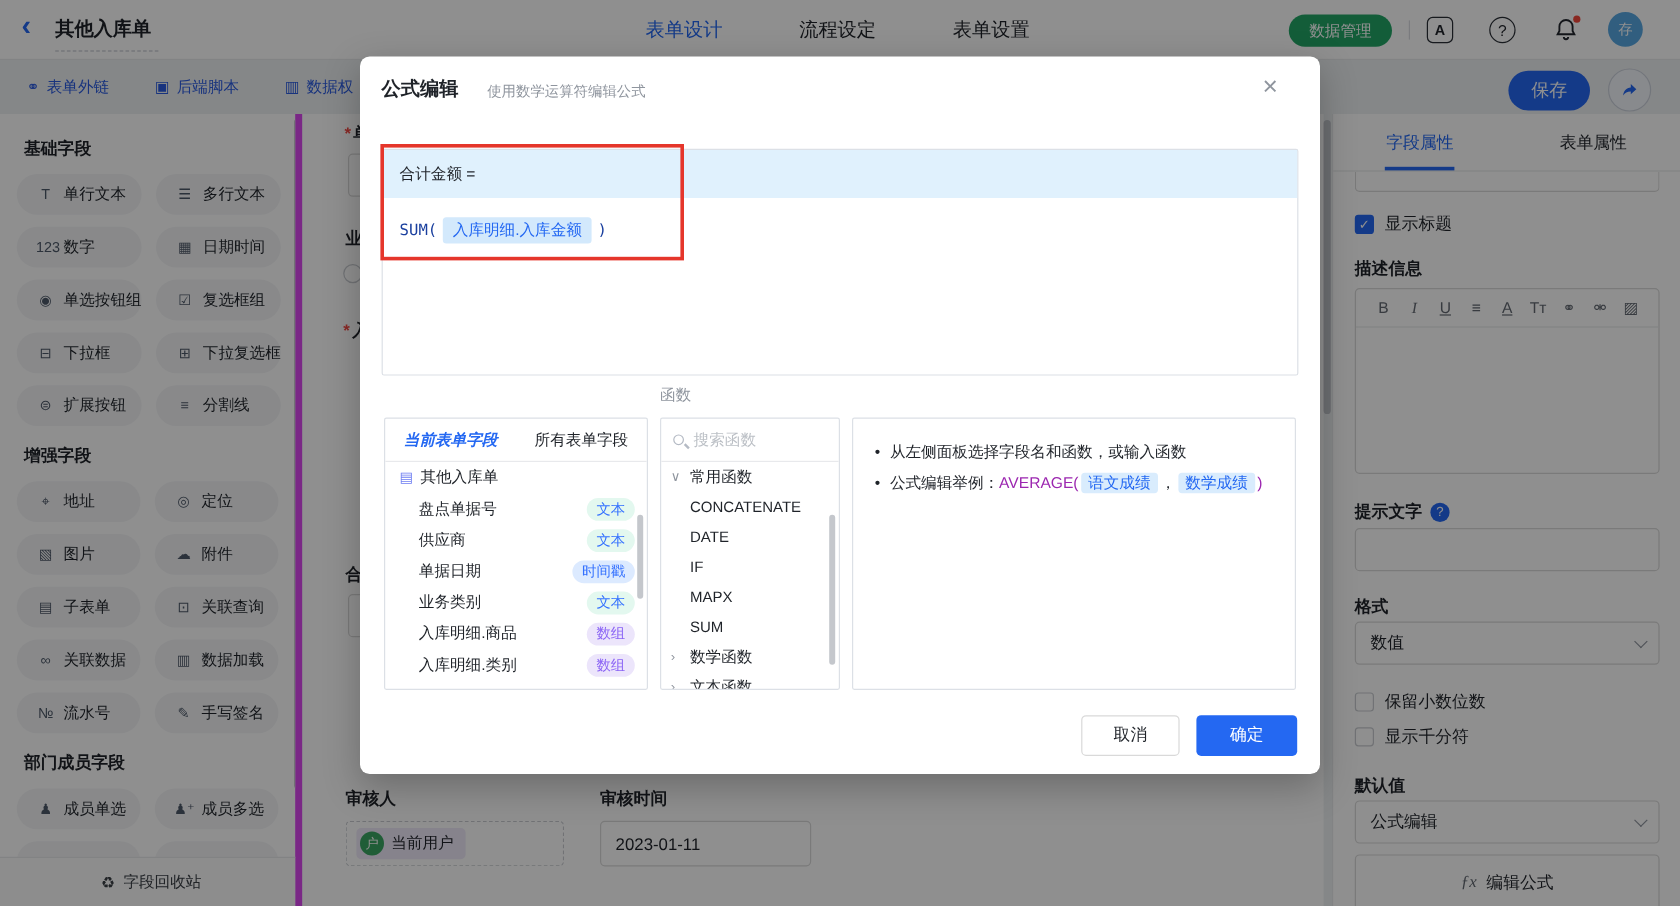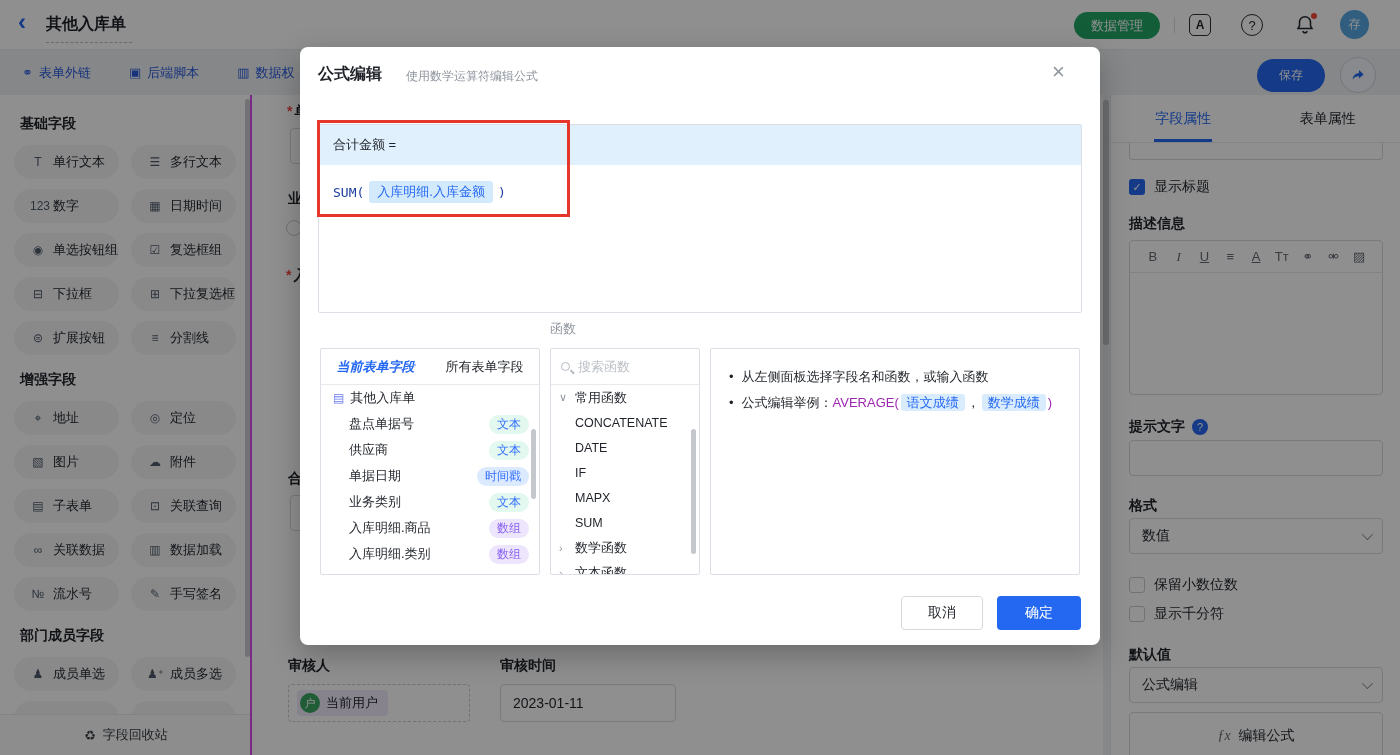--- a/index.html
+++ b/index.html
@@ -20,25 +20,25 @@
   #help-btn { position:absolute; left:1241px; top:14px; width:22px; height:22px; border:1.6px solid #2a2f36; border-radius:50%; font-size:13px; display:flex; align-items:center; justify-content:center; cursor:pointer; }
   #bell-btn { position:absolute; left:1294px; top:13px; width:24px; height:24px; cursor:pointer; }
   #bell-dot { position:absolute; right:1px; top:0; width:6px; height:6px; border-radius:50%; background:#f5483b; }
   #avatar { position:absolute; left:1340px; top:10px; width:29px; height:29px; border-radius:50%; background:#58a8e3; color:#fff; font-size:12px; display:flex; align-items:center; justify-content:center; cursor:pointer; }
 
   
   #toolbar-links { position:absolute; left:22px; top:50px; height:45px; display:flex; align-items:center; gap:38px; }
   .tb-link { display:flex; align-items:center; gap:6px; color:#2b5ce0; font-size:13px; cursor:pointer; white-space:nowrap; }
   .tb-link .ic { font-size:13px; }
   #preview-btn { position:absolute; left:1177px; top:59px; width:67px; height:33px; border:1px solid #2468f2; color:#2468f2; border-radius:17px; background:transparent; font-size:14px; display:flex; align-items:center; justify-content:center; cursor:pointer;margin-top:48px; }
-  #save-btn { position:absolute; left:1257px; top:59px; width:68px; height:33px; border-radius:17px; background:#2468f2; color:#fff; font-size:12px; display:flex; align-items:center; justify-content:center; cursor:pointer; }
+  #save-btn { position:absolute; left:1257px; top:59px; width:68px; height:33px; border-radius:17px; background:#2468f2; color:#fff; font-size:15px; display:flex; align-items:center; justify-content:center; cursor:pointer; }
   #share-btn { position:absolute; left:1340px; top:57px; width:36px; height:36px; border-radius:50%; border:1px solid #ccd2dc; background:#f3f6fb; display:flex; align-items:center; justify-content:center; cursor:pointer; }
 
   
-  #sidebar { position:absolute; left:0; top:95px; width:252px; height:660px; background:#fff; border-right:2px solid #d946ef; overflow:hidden; }
+  #sidebar { position:absolute; left:0; top:95px; width:252px; height:660px; background:#fff; border-right:6px solid #d946ef; overflow:hidden; }
   #sidebar-inner { padding:10px 14px 0 14px; }
   .sb-heading { font-size:14px; font-weight:700; margin:10px 6px 12px 6px; }
   .sb-grid { display:grid; grid-template-columns:1fr 1fr; gap:10px 12px; margin-bottom:16px; }
   .sb-item { height:34px; border-radius:17px; background:#f4f5f7; display:flex; align-items:center; justify-content:flex-start; padding-left:16px; gap:7px; font-size:13px; cursor:grab; white-space:nowrap; }
   .sb-item .ic { color:#4e5969; font-size:12px; width:16px; text-align:center; flex:none; }
   .sb-item.ghost { visibility:visible; }
   #sidebar-scrollthumb { position:absolute; left:245px; top:4px; width:5px; height:558px; border-radius:3px; background:#c9ccd1; }
   #recycle-bar { position:absolute; left:0; bottom:0; width:252px; height:41px; background:#fbfbfc; border-top:1px solid #e8e9ec; display:flex; align-items:center; justify-content:center; gap:7px; font-size:13px; color:#3b4046; cursor:pointer; }
 
   
@@ -126,20 +126,25 @@
   #modal-cancel { position:absolute; left:601px; top:549px; width:82px; height:34px; border:1px solid #d9d9d9; border-radius:4px; background:#fff; font-size:14px; display:flex; align-items:center; justify-content:center; cursor:pointer; }
   #modal-ok { position:absolute; left:697px; top:549px; width:84px; height:34px; border-radius:4px; background:#2468f2; color:#fff; font-size:14px; display:flex; align-items:center; justify-content:center; cursor:pointer; }
 </style>
 </head>
 <body>
 
 <div id="topbar">
   <span id="back-chevron">‹</span>
   <span id="page-title">其他入库单</span>
   <span id="title-underline"></span>
+  <div id="topbar-tabs">
+      <span class="top-tab active">表单设计</span>
+      <span class="top-tab">流程设定</span>
+      <span class="top-tab">表单设置</span>
+    </div>
   <div id="data-manage-btn">数据管理</div>
   <div id="top-divider"></div>
   <div id="translate-btn">A</div>
   <div id="help-btn">?</div>
   <div id="bell-btn">
     <svg width="22" height="22" viewBox="0 0 24 24">
         <path d="M12 4a6 6 0 0 0-6 6v4l-1.6 3h15.2L18 14v-4a6 6 0 0 0-6-6z" fill="none" stroke="#23272e" stroke-width="1.7"></path>
         <path d="M10 19.5a2 2 0 0 0 4 0" fill="none" stroke="#23272e" stroke-width="1.7"></path>
       </svg>
     <span id="bell-dot"></span>

